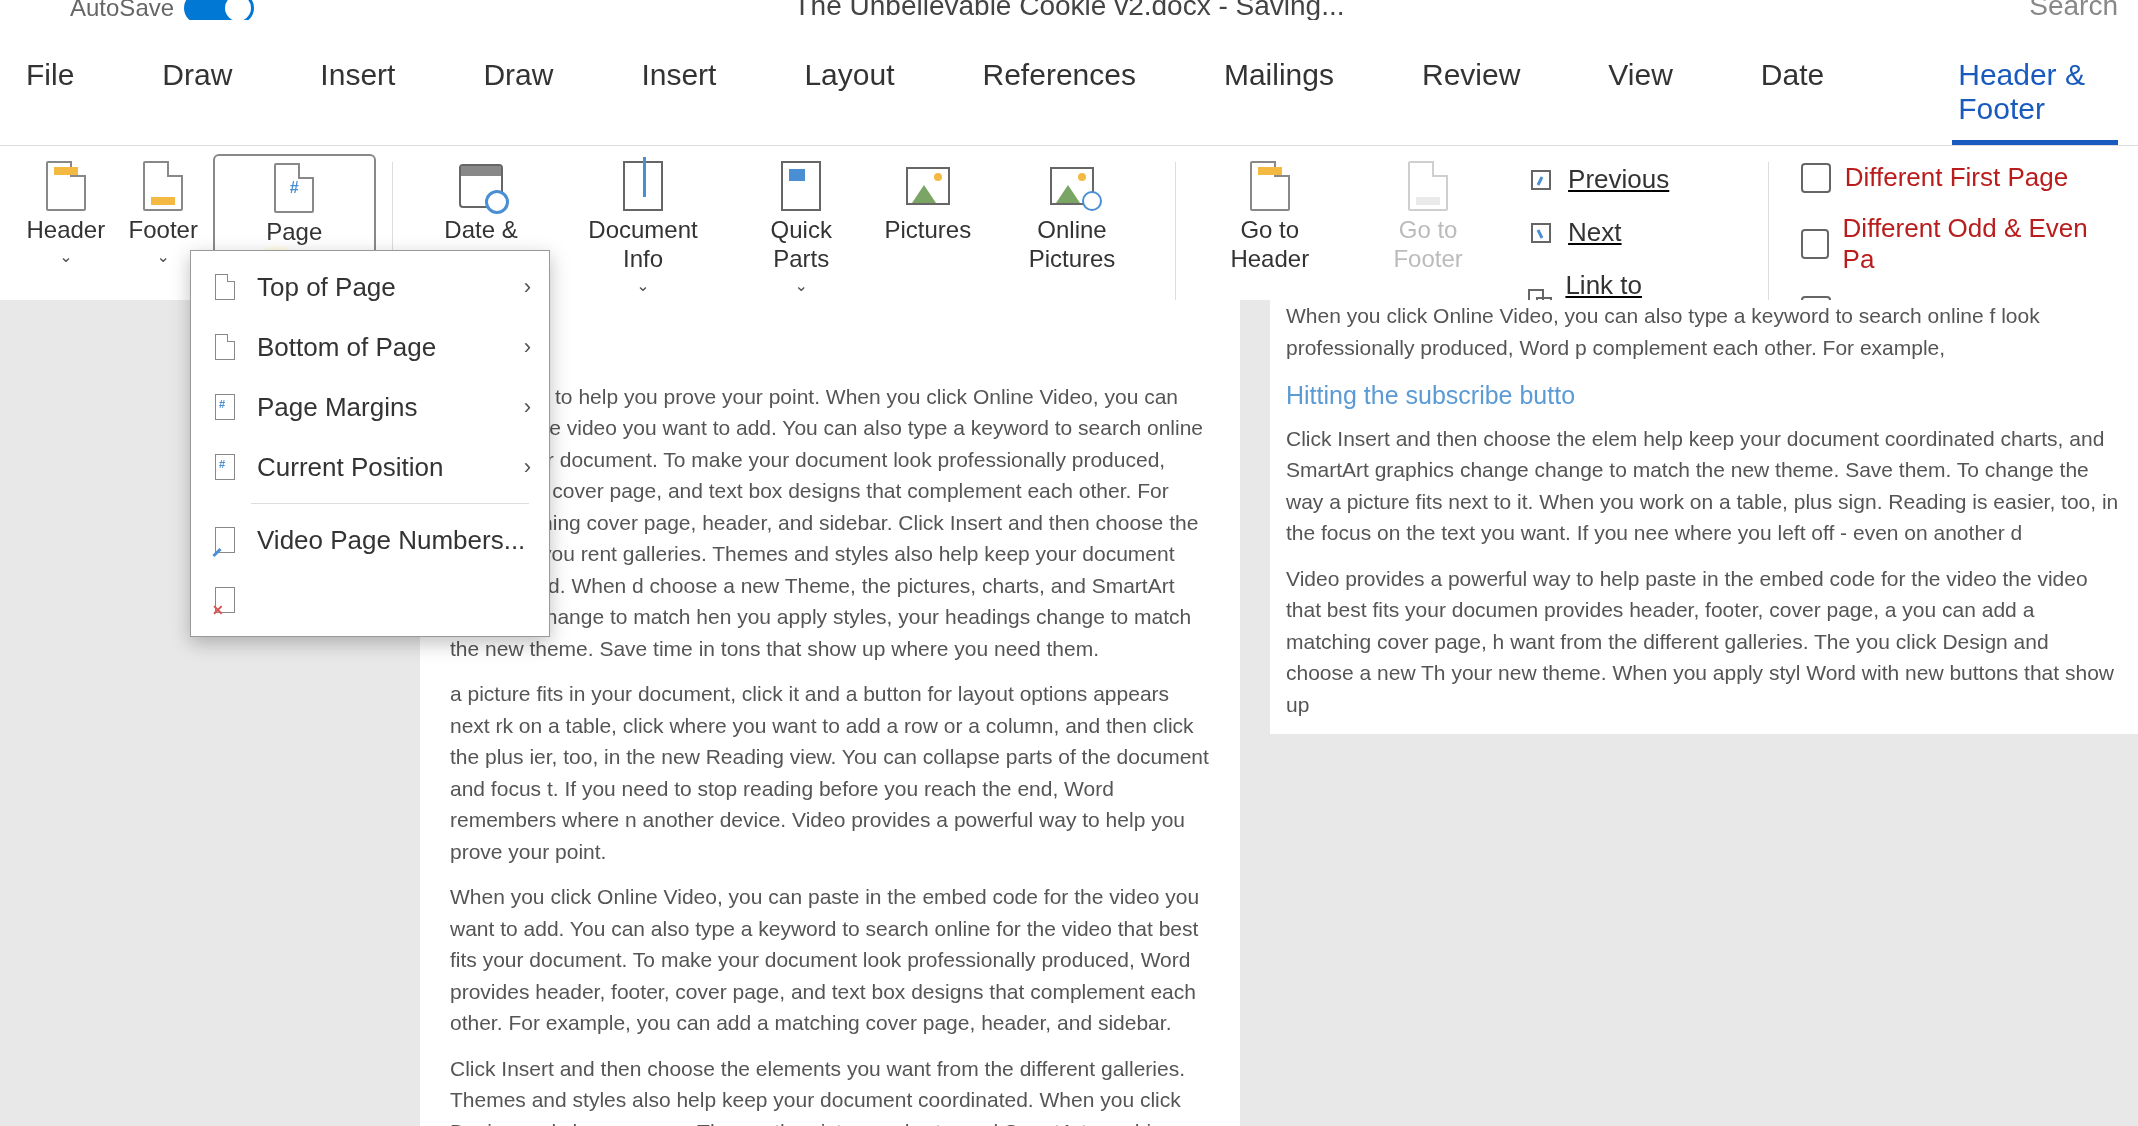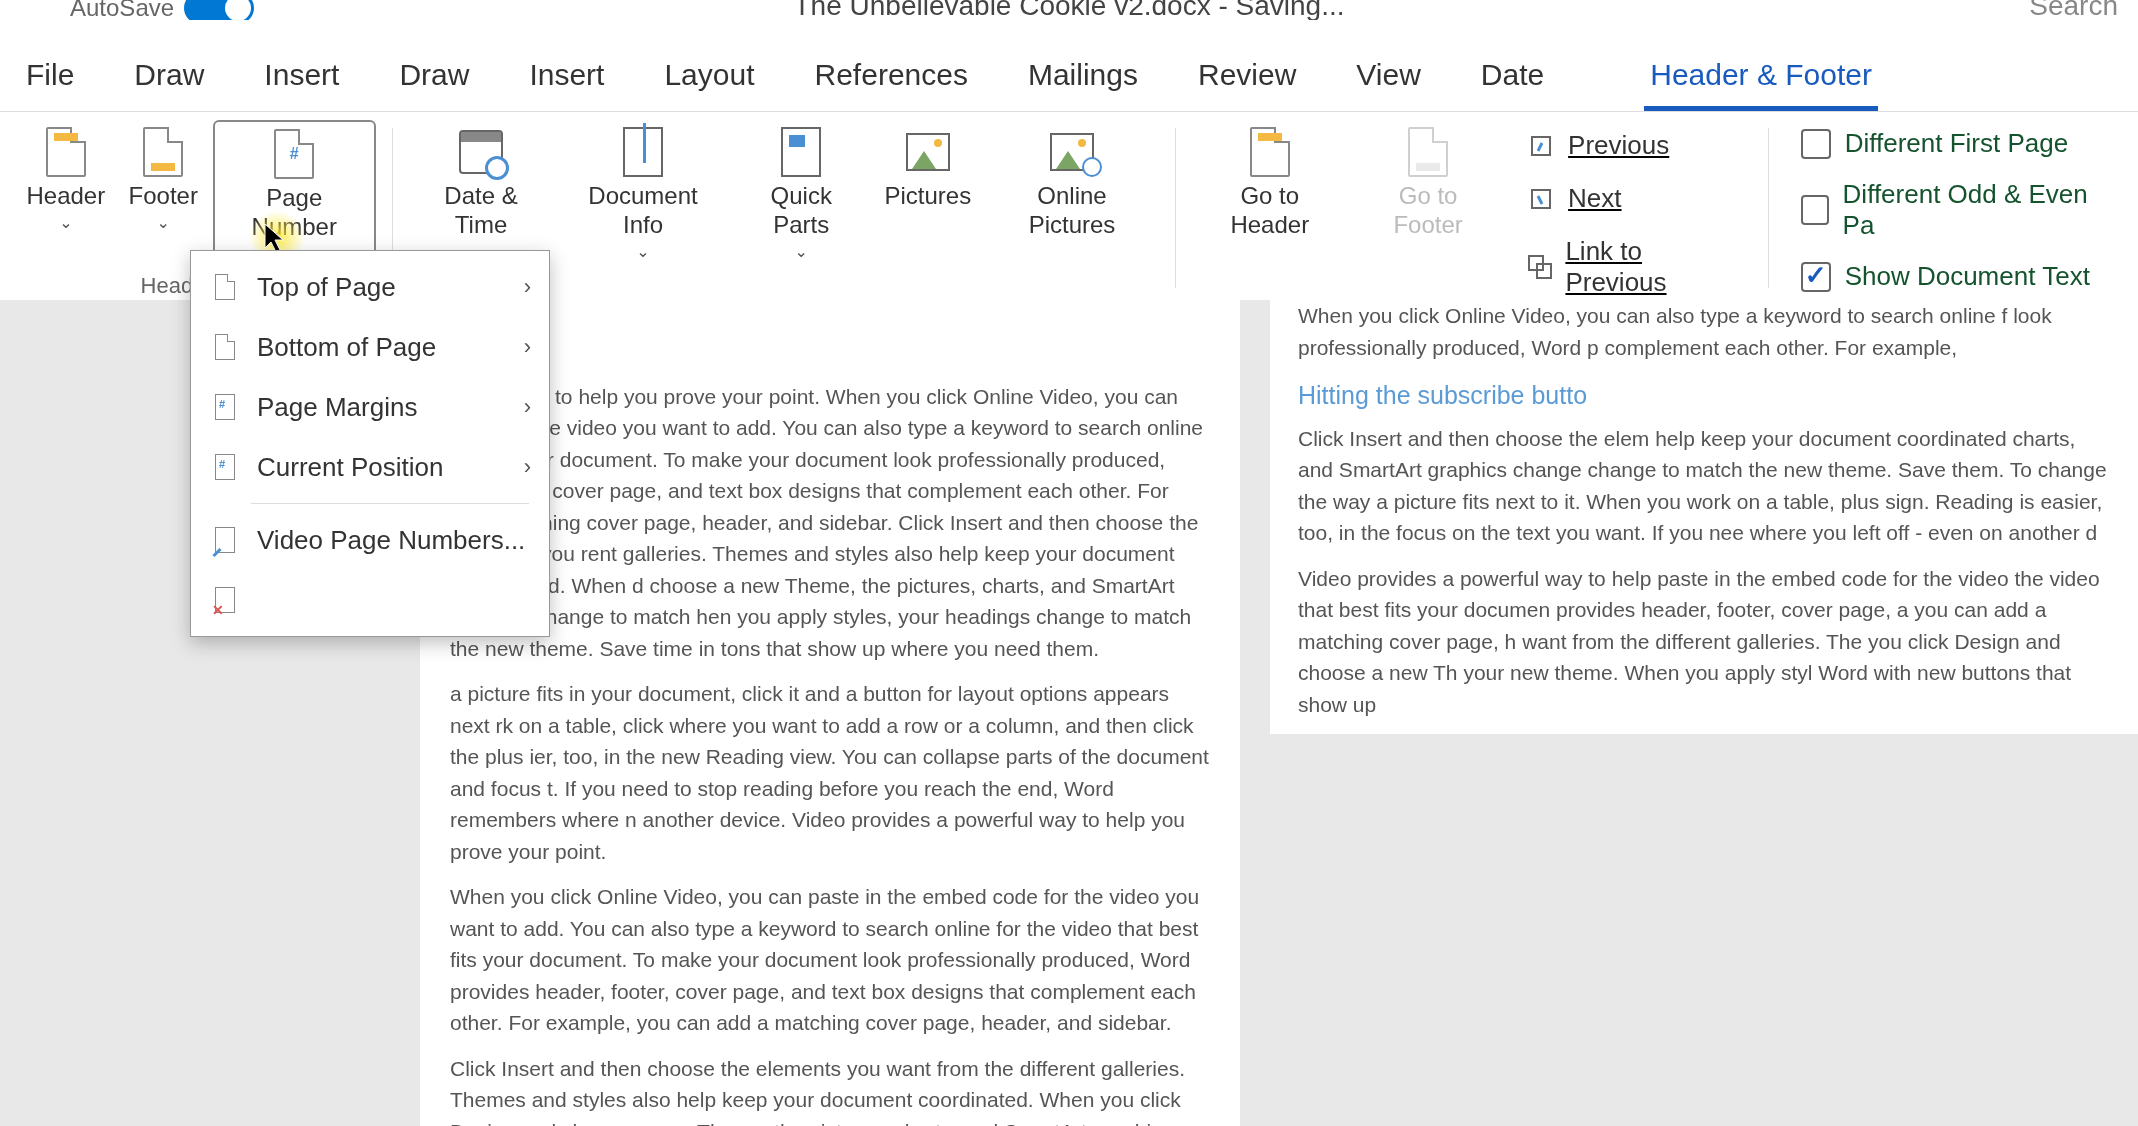--- a/index.html
+++ b/index.html
@@ -9,21 +9,21 @@
 .titlebar { height: 20px; background: #fff; position: relative; overflow: hidden; }
 .autosave-area { position: absolute; left: 70px; top: -8px; display: flex; align-items: center; gap: 10px; }
 .autosave-label { font-size: 24px; color: #666; }
 .toggle { width: 70px; height: 32px; background: #0078d4; border-radius: 16px; position: relative; }
 .toggle-knob { width: 26px; height: 26px; background: #fff; border-radius: 50%; position: absolute; right: 3px; top: 3px; }
 .title-center { position: absolute; left: 50%; transform: translateX(-50%); top: -10px; font-size: 28px; color: #444; }
 .search-area { position: absolute; right: 20px; top: -10px; display: flex; align-items: center; gap: 20px; }
 .search-input { font-size: 28px; color: #888; border: none; outline: none; }
 
 
-.tabs { display: flex; gap: 48px; padding: 38px 20px 0 20px; background: #fff; border-bottom: 1px solid #ddd; }
+.tabs { display: flex; gap: 76px; padding: 38px 20px 0 20px; background: #fff; border-bottom: 1px solid #ddd; }
 .tab { font-size: 30px; color: #333; padding: 0 6px 14px 6px; cursor: pointer; }
 .tab.active { color: #185abd; border-bottom: 5px solid #185abd; font-weight: 500; margin-left: 46px; }
 
 
 .ribbon { background: #fff; display: flex; padding: 8px 8px 4px 8px; border-bottom: 2px solid #ccc; height: 190px; }
 .group { display: flex; flex-direction: column; padding: 0 10px; position: relative; }
 .group-row { display: flex; align-items: flex-start; gap: 6px; flex: 1; }
 .group-label { text-align: center; font-size: 22px; color: #666; padding-bottom: 4px; }
 .sep { width: 1px; background: #ddd; margin: 8px 6px; }
 
@@ -37,35 +37,35 @@
 .highlight-cursor { position: absolute; width: 56px; height: 56px; background: radial-gradient(circle, rgba(255,235,59,0.9) 0%, rgba(255,235,59,0) 70%); border-radius: 50%; z-index: 5; }
 .cursor-arrow { position: absolute; width: 24px; height: 32px; z-index: 6; }
 
 
 .nav-col { display: flex; flex-direction: column; justify-content: space-around; padding: 6px 10px; gap: 14px; text-decoration: underline; }
 .nav-btn { display: flex; align-items: center; gap: 12px; font-size: 26px; color: #333; cursor: pointer; padding: 4px 8px; }
 .nav-icon { width: 30px; height: 30px; display: flex; align-items: center; justify-content: center; }
 
 
 .opts-col { display: flex; flex-direction: column; gap: 20px; padding: 8px 16px; }
-.chk-row { display: flex; align-items: center; gap: 14px; font-size: 26px; color: #14532d; cursor: pointer; }
+.chk-row { display: flex; align-items: center; gap: 14px; font-size: 26px; color: #b91c1c; cursor: pointer; }
 .chk { width: 30px; height: 30px; border: 2px solid #666; border-radius: 4px; position: relative; }
 .chk.checked::after { content: "✓"; position: absolute; color: #185abd; font-size: 26px; left: 2px; top: -4px; font-weight: bold; }
 
 
 .dropdown { position: absolute; left: 190px; top: 250px; width: 360px; background: #fff; border: 1px solid #999; box-shadow: 0 6px 18px rgba(0,0,0,0.25); z-index: 20; padding: 6px 0; }
 .dd-item { display: flex; align-items: center; padding: 14px 20px; font-size: 26px; color: #333; gap: 18px; cursor: pointer; position: relative; }
 .dd-icon { width: 28px; height: 32px; display: flex; align-items: center; justify-content: center; }
 .dd-arrow { position: absolute; right: 18px; font-size: 22px; color: #555; }
 .dd-sep { height: 1px; background: #ddd; margin: 6px 20px 6px 60px; }
 
 
 .doc-area { position: absolute; left: 0; right: 0; top: 300px; bottom: 0; display: flex; background: #e8e8e8; }
 .page { background: #fff; margin: 0 auto; width: 820px; padding: 0 30px; font-size: 21px; color: #555; line-height: 1.5; position: absolute; left: 420px; }
-.side-pane { position: absolute; left: 1270px; right: 0; background: #fff; padding: 0 28px; font-size: 21px; color: #555; line-height: 1.5; }
+.side-pane { position: absolute; left: 1270px; right: 0; background: #fff; padding: 0 16px; font-size: 21px; color: #555; line-height: 1.5; }
 .side-heading { color: #5b9bd5; font-size: 25px; margin: 14px 0 8px 0; }
 .para { margin-bottom: 14px; }
 .partial-heading { color: #5b9bd5; font-size: 26px; }
 
 
 .page-icon { width: 40px; height: 50px; border: 2px solid #888; border-radius: 2px; position: relative; background: #fff; }
 .page-icon::before { content: ""; position: absolute; right: -2px; top: -2px; width: 14px; height: 14px; background: #fff; border-left: 2px solid #888; border-bottom: 2px solid #888; }
 .page-icon .accent-top { position: absolute; top: 4px; left: 6px; right: 6px; height: 8px; background: #f4b942; }
 .page-icon .accent-bot { position: absolute; bottom: 4px; left: 6px; right: 6px; height: 8px; background: #f4b942; }
 .page-icon .hash { position: absolute; left: 50%; top: 50%; transform: translate(-50%,-50%); color: #4a8fd4; font-weight: bold; font-size: 16px; }

